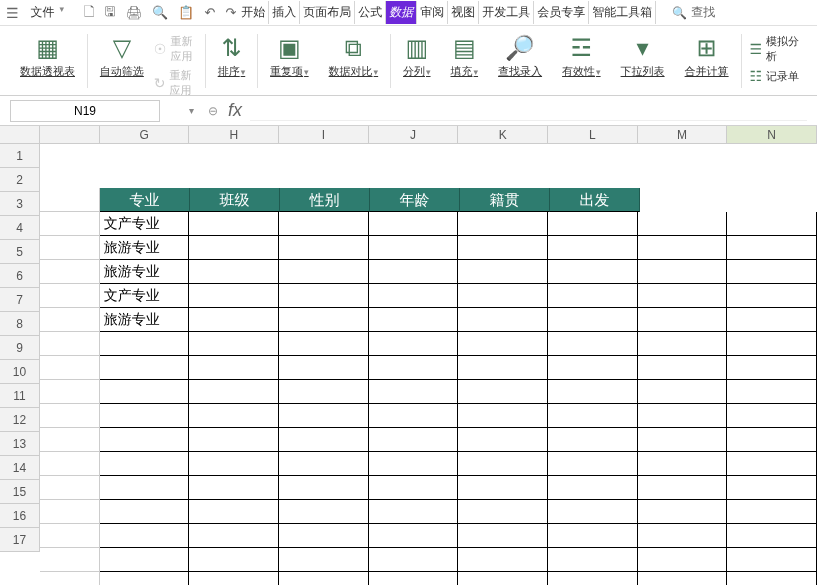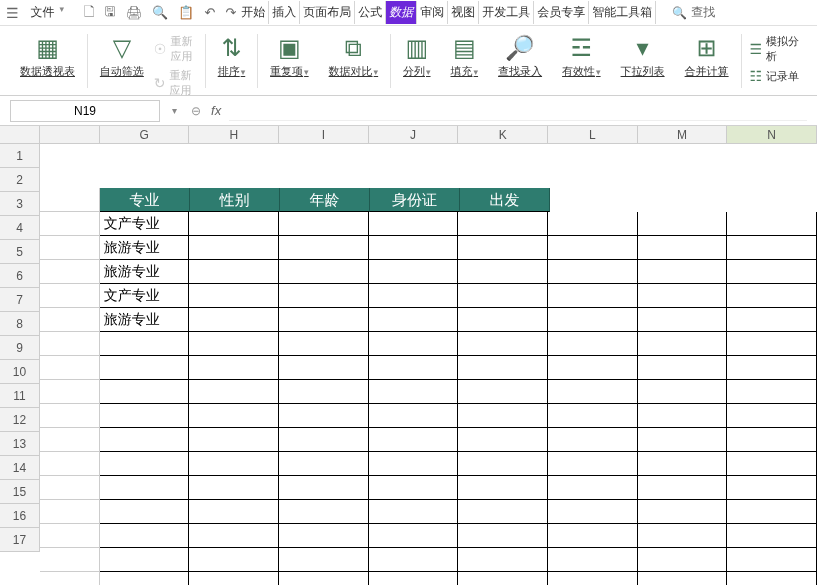--- a/index.html
+++ b/index.html
@@ -23,24 +23,24 @@
 .rg-big .ic { font-size: 24px; color: #4a7a5a; margin-bottom: 2px; }
 .rg-big .lb { font-size: 11px; color: #333; white-space: nowrap; text-decoration: underline; }
 .rg-multi { display: flex; flex-direction: column; gap: 4px; padding-top: 2px; }
 .rg-sm { display: flex; align-items: center; gap: 4px; cursor: pointer; font-size: 11px; color: #333; }
 .rg-sm .ic { font-size: 14px; color: #4a7a5a; }
 .rg-sm.disabled { color: #bbb; }
 .rg-sm.disabled .ic { color: #ccc; }
 .dd { font-size: 9px; color: #888; margin-left: 1px; }
 
 .formula-bar { display: flex; align-items: center; height: 30px; border-bottom: 1px solid #d0d0d0; background: #fff; padding: 0 10px; }
-.name-box { width: 150px; border: 1px solid #ccc; padding: 3px 8px; text-align: center; font-size: 12px; background: #fff; margin-right: 12px; }
+.name-box { width: 150px; border: 1px solid #ccc; padding: 3px 8px; text-align: center; font-size: 12px; background: #fff; margin-right: 29px; }
 .name-dd { color: #888; font-size: 10px; margin-right: 14px; cursor: pointer; }
 .fx-icons { display: flex; align-items: center; gap: 10px; color: #999; margin-right: 8px; }
-.fx { font-style: italic; color: #666; font-size: 13px; }
+.fx { font-style: italic; color: #666; font-size: 18px; }
 .formula-input { flex: 1; border: none; outline: none; border-bottom: 1px solid #eee; padding: 3px; font-size: 12px; }
 
 .sheet-area { position: relative; overflow: hidden; height: calc(585px - 26px - 70px - 30px); }
 .corner { position: absolute; top: 0; left: 0; width: 40px; height: 18px; background: #f2f2f2; border-right: 1px solid #ccc; border-bottom: 1px solid #ccc; }
 .col-headers { position: absolute; top: 0; left: 40px; right: 0; height: 18px; display: flex; background: #f2f2f2; border-bottom: 1px solid #ccc; }
 .col-h { width: 90px; text-align: center; border-right: 1px solid #ccc; color: #555; font-size: 12px; line-height: 18px; }
 .col-h.first { width: 60px; }
 .col-h.sel { background: #e0ead0; }
 .row-headers { position: absolute; top: 18px; left: 0; width: 40px; background: #f2f2f2; border-right: 1px solid #ccc; }
 .row-h { height: 24px; text-align: center; border-bottom: 1px solid #ccc; color: #555; font-size: 12px; line-height: 24px; }
@@ -227,23 +227,24 @@
       <div class="row-h">13</div>
       <div class="row-h">14</div>
       <div class="row-h">15</div>
       <div class="row-h">16</div>
       <div class="row-h">17</div>
     </div>
   <div class="grid" id="grid">
       <div class="row">
         <div class="cell first"></div>
         <div class="cell hdr">专业</div>
+        <div class="cell hdr">班级</div>
         <div class="cell hdr">性别</div>
         <div class="cell hdr">年龄</div>
-        <div class="cell hdr">身份证</div>
+        <div class="cell hdr">籍贯</div>
         <div class="cell hdr">出发</div>
       </div>
       <div class="row data">
         <div class="cell first"></div>
         <div class="cell">文产专业</div>
         <div class="cell"></div>
         <div class="cell"></div>
         <div class="cell"></div>
         <div class="cell"></div>
         <div class="cell"></div>

